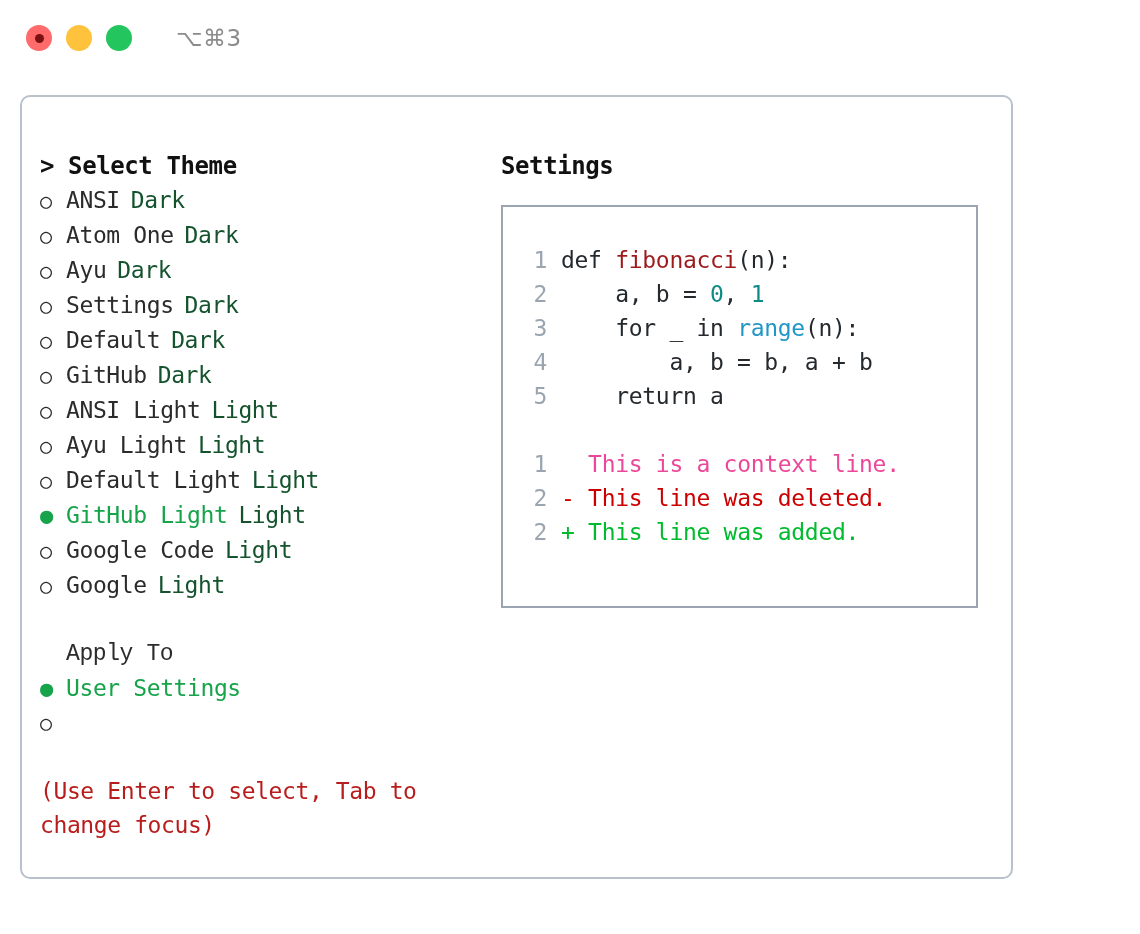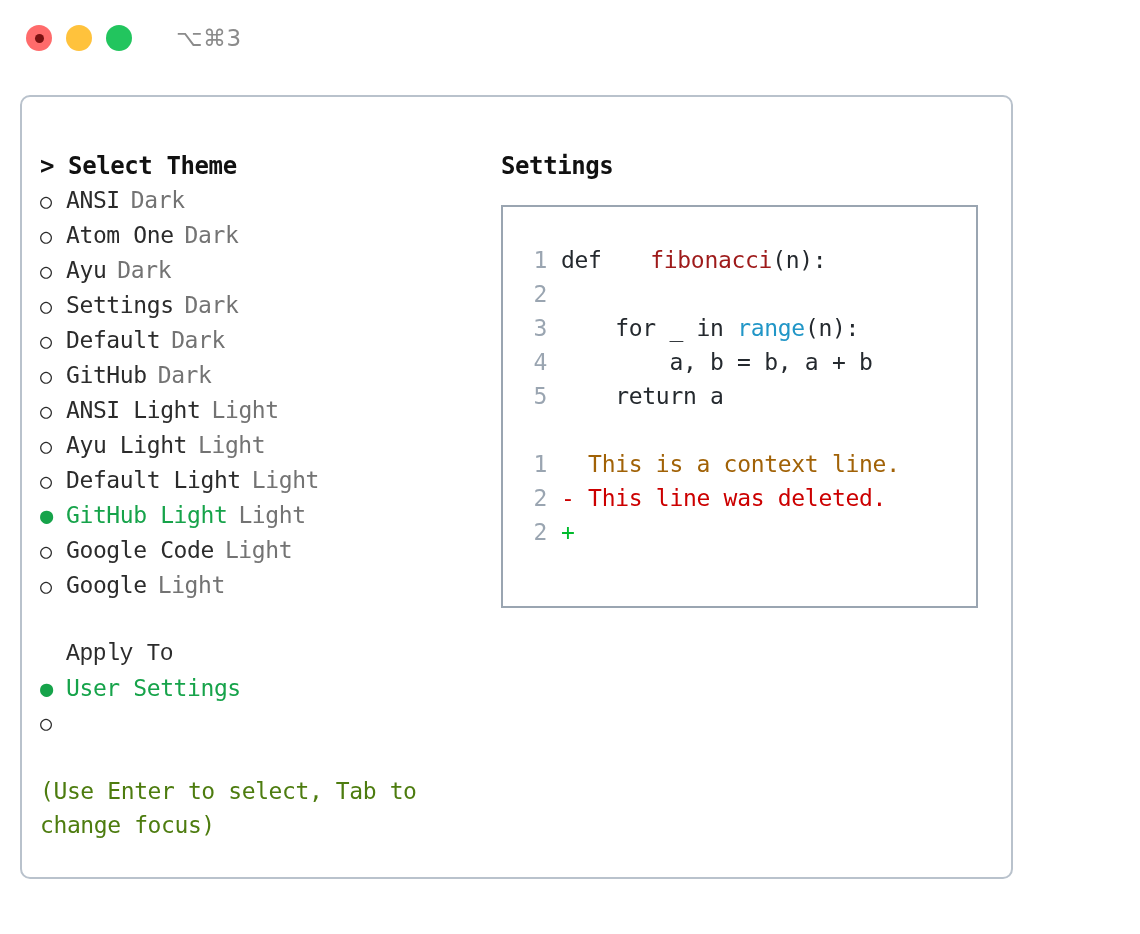--- a/index.html
+++ b/index.html
@@ -122,38 +122,38 @@
     color: #16a34a;
     font-size: 22px;
   }
   .row .label {
     color: #2b2b2b;
   }
   .row.selected .label {
     color: #16a34a;
   }
   .row .suffix {
-    color: #737373;
+    color: #14532d;
     margin-left: 11px;
   }
   .spacer-lg { height: 34px; }
 
   .apply-head {
     font-size: 23px;
     color: #2b2b2b;
     line-height: 34px;
     padding-left: 26px;
     white-space: pre;
     letter-spacing: -0.4px;
     font-family: Liberation Mono, monospace;
   }
 
   .hint {
     margin-top: 34px;
-    color: #4d7c0f;
+    color: #b91c1c;
     font-size: 23px;
     line-height: 34px;
     width: 405px;
     letter-spacing: -0.4px;
   }
 
   
   .preview-title {
     font-size: 24px;
     font-weight: bold;
@@ -180,24 +180,24 @@
   .ln {
     color: #9aa5b1;
     width: 30px;
     flex: 0 0 30px;
     text-align: right;
     margin-right: 14px;
   }
   .code-gap { height: 34px; }
 
   .tok-plain { color: #24292e; }
-  .tok-fn    { color: #9e1a1a; margin-left: 35px; }
+  .tok-fn    { color: #9e1a1a; }
   .tok-num   { color: #0e8b85; }
   .tok-call  { color: #2196c7; }
-  .tok-ctx   { color: #a16207; }
+  .tok-ctx   { color: #ec4899; }
   .tok-del   { color: #cc0000; }
   .tok-add   { color: #00bb2d; }
 </style>
 </head>
 <body>
 
 <div class="window">
 
   <div class="titlebar">
     <div class="dots">
@@ -242,29 +242,29 @@
           </div>
 
         <div class="hint">(Use Enter to select, Tab to change focus)</div>
       </div>
 
       <div class="col-right">
         <div class="preview-title">Settings</div>
         <div class="preview-box">
           <div id="code-block">
               <div class="code-line"><span class="ln">1</span><span><span class="tok-plain">def </span><span class="tok-fn">fibonacci</span><span class="tok-plain">(n):</span></span></div>
-              <div class="code-line"><span class="ln">2</span></div>
+              <div class="code-line"><span class="ln">2</span><span><span class="tok-plain">    a, b = </span><span class="tok-num">0</span><span class="tok-plain">, </span><span class="tok-num">1</span></span></div>
               <div class="code-line"><span class="ln">3</span><span><span class="tok-plain">    for _ in </span><span class="tok-call">range</span><span class="tok-plain">(n):</span></span></div>
               <div class="code-line"><span class="ln">4</span><span><span class="tok-plain">        a, b = b, a + b</span></span></div>
               <div class="code-line"><span class="ln">5</span><span><span class="tok-plain">    return a</span></span></div>
             </div>
           <div class="code-gap"></div>
           <div id="diff-block">
               <div class="code-line"><span class="ln">1</span><span class="tok-ctx">  </span><span class="tok-ctx">This is a context line.</span></div>
               <div class="code-line"><span class="ln">2</span><span class="tok-del">- </span><span class="tok-del">This line was deleted.</span></div>
-              <div class="code-line"><span class="ln">2</span><span class="tok-add">+ </span></div>
+              <div class="code-line"><span class="ln">2</span><span class="tok-add">+ </span><span class="tok-add">This line was added.</span></div>
             </div>
         </div>
       </div>
 
     </div>
   </div>
 </div>
 
 </body></html>

